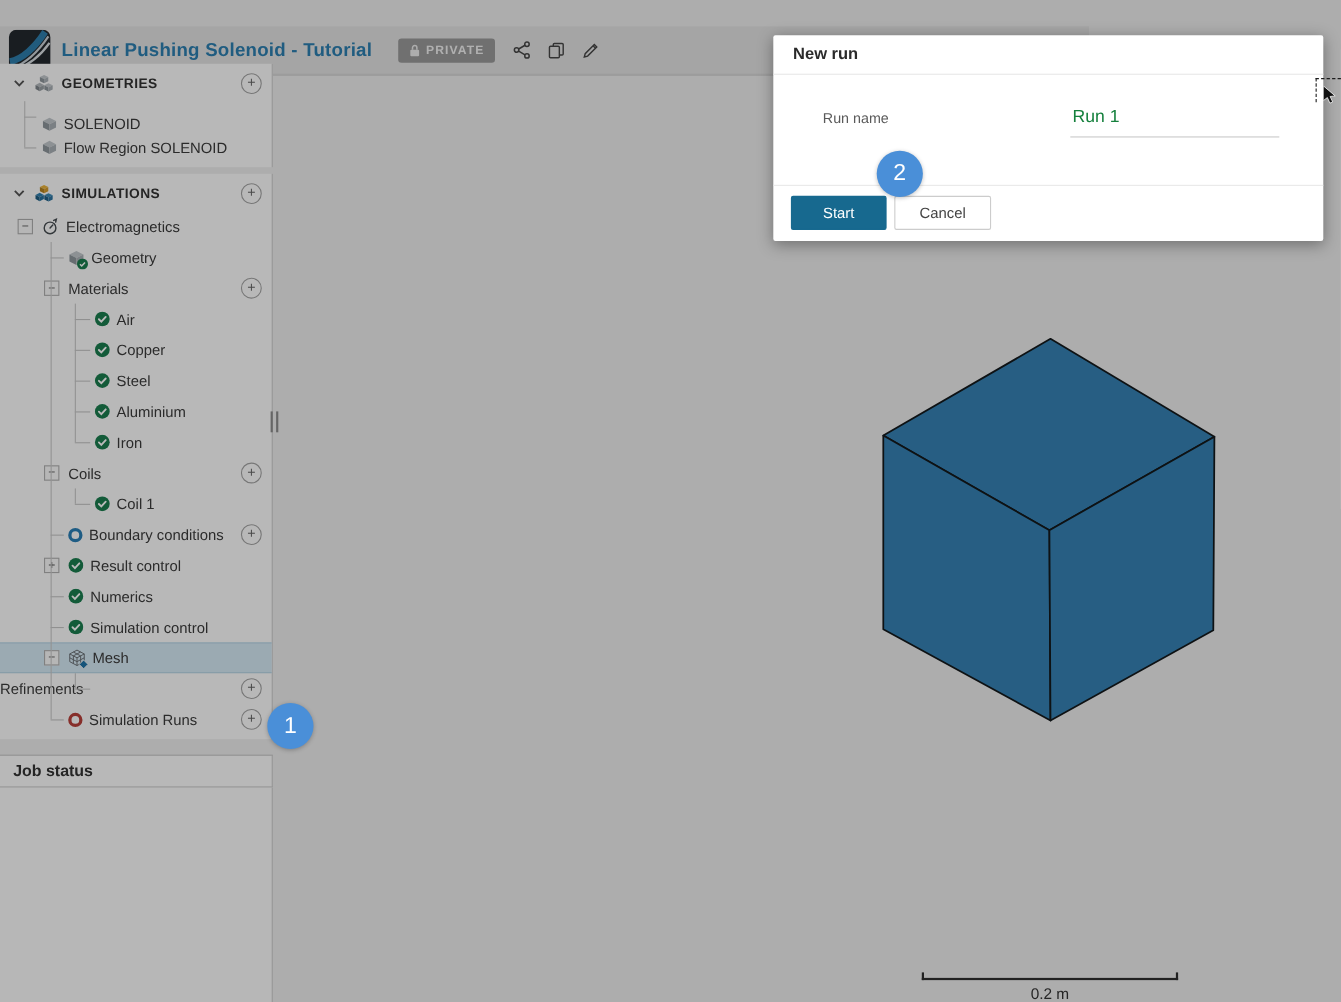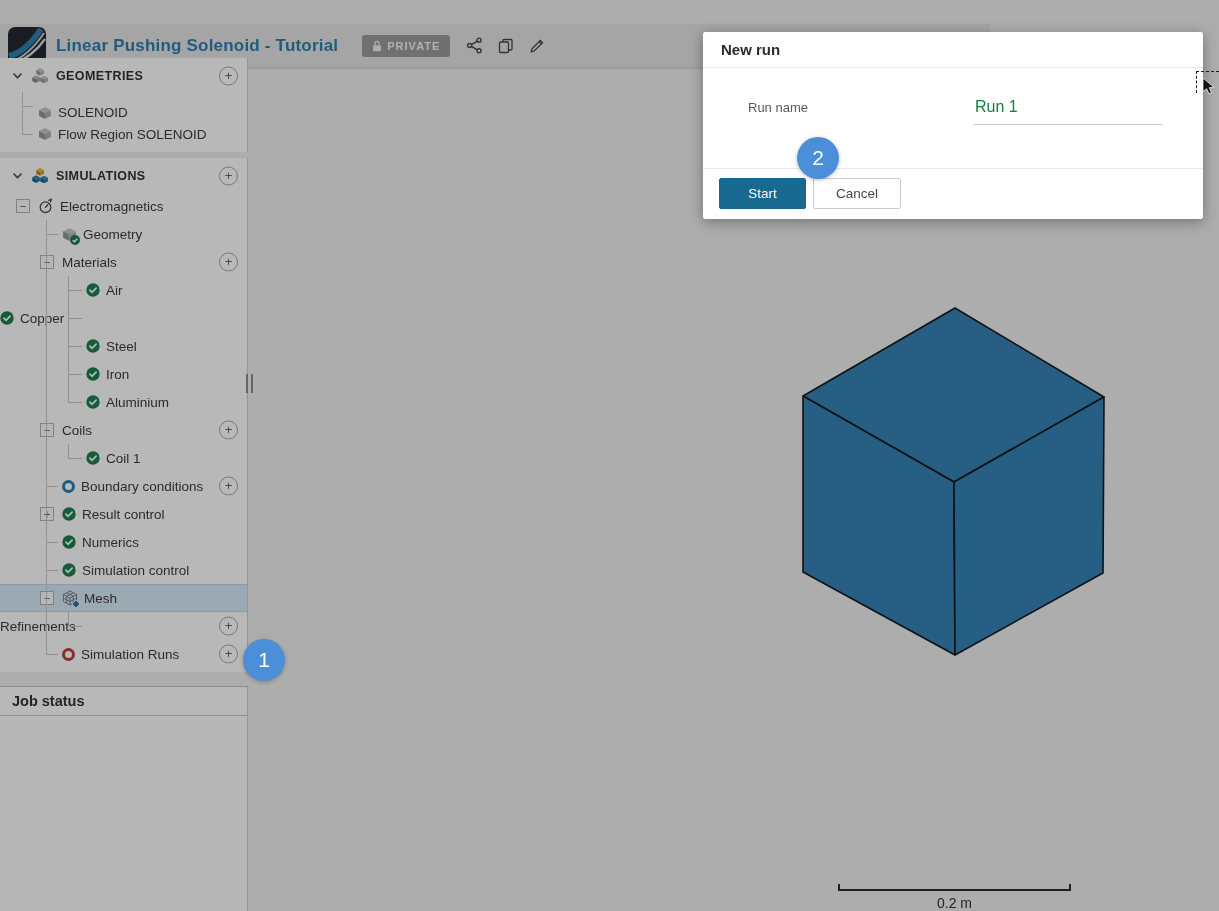--- a/index.html
+++ b/index.html
@@ -268,21 +268,21 @@
         </div>
         <div class="trow dash d3" style="padding-left: 86px;">
           <span class="sicon">
             <svg width="14" height="14" viewBox="0 0 14 14">
               <circle cx="7" cy="7" r="6.7" fill="var(--check-green)"></circle>
               <path d="M3.9 7.2 L6.1 9.4 L10.1 5.1" stroke="#fff" stroke-width="1.7" fill="none" stroke-linecap="round"></path>
             </svg>
           </span>
           <span class="tlabel">Air</span>
         </div>
-        <div class="trow dash d3" style="">
+        <div class="trow dash d3" style="padding-left: 86px;">
           <span class="sicon">
             <svg width="14" height="14" viewBox="0 0 14 14">
               <circle cx="7" cy="7" r="6.7" fill="var(--check-green)"></circle>
               <path d="M3.9 7.2 L6.1 9.4 L10.1 5.1" stroke="#fff" stroke-width="1.7" fill="none" stroke-linecap="round"></path>
             </svg>
           </span>
           <span class="tlabel">Copper</span>
         </div>
         <div class="trow dash d3" style="padding-left: 86px;">
           <span class="sicon">
@@ -293,30 +293,30 @@
           </span>
           <span class="tlabel">Steel</span>
         </div>
         <div class="trow dash d3" style="padding-left: 86px;">
           <span class="sicon">
             <svg width="14" height="14" viewBox="0 0 14 14">
               <circle cx="7" cy="7" r="6.7" fill="var(--check-green)"></circle>
               <path d="M3.9 7.2 L6.1 9.4 L10.1 5.1" stroke="#fff" stroke-width="1.7" fill="none" stroke-linecap="round"></path>
             </svg>
           </span>
+          <span class="tlabel">Aluminium</span>
+        </div>
+        <div class="trow dash d3" style="padding-left: 86px;">
+          <span class="sicon">
+            <svg width="14" height="14" viewBox="0 0 14 14">
+              <circle cx="7" cy="7" r="6.7" fill="var(--check-green)"></circle>
+              <path d="M3.9 7.2 L6.1 9.4 L10.1 5.1" stroke="#fff" stroke-width="1.7" fill="none" stroke-linecap="round"></path>
+            </svg>
+          </span>
           <span class="tlabel">Iron</span>
-        </div>
-        <div class="trow dash d3" style="padding-left: 86px;">
-          <span class="sicon">
-            <svg width="14" height="14" viewBox="0 0 14 14">
-              <circle cx="7" cy="7" r="6.7" fill="var(--check-green)"></circle>
-              <path d="M3.9 7.2 L6.1 9.4 L10.1 5.1" stroke="#fff" stroke-width="1.7" fill="none" stroke-linecap="round"></path>
-            </svg>
-          </span>
-          <span class="tlabel">Aluminium</span>
         </div>
         <div class="trow" style="padding-left: 40px;">
           <span class="expander">−</span>
           <span class="tlabel">Coils</span>
           <span class="addbtn">+</span>
         </div>
         <div class="trow dash d3" style="padding-left: 86px;">
           <span class="sicon">
             <svg width="14" height="14" viewBox="0 0 14 14">
               <circle cx="7" cy="7" r="6.7" fill="var(--check-green)"></circle>

